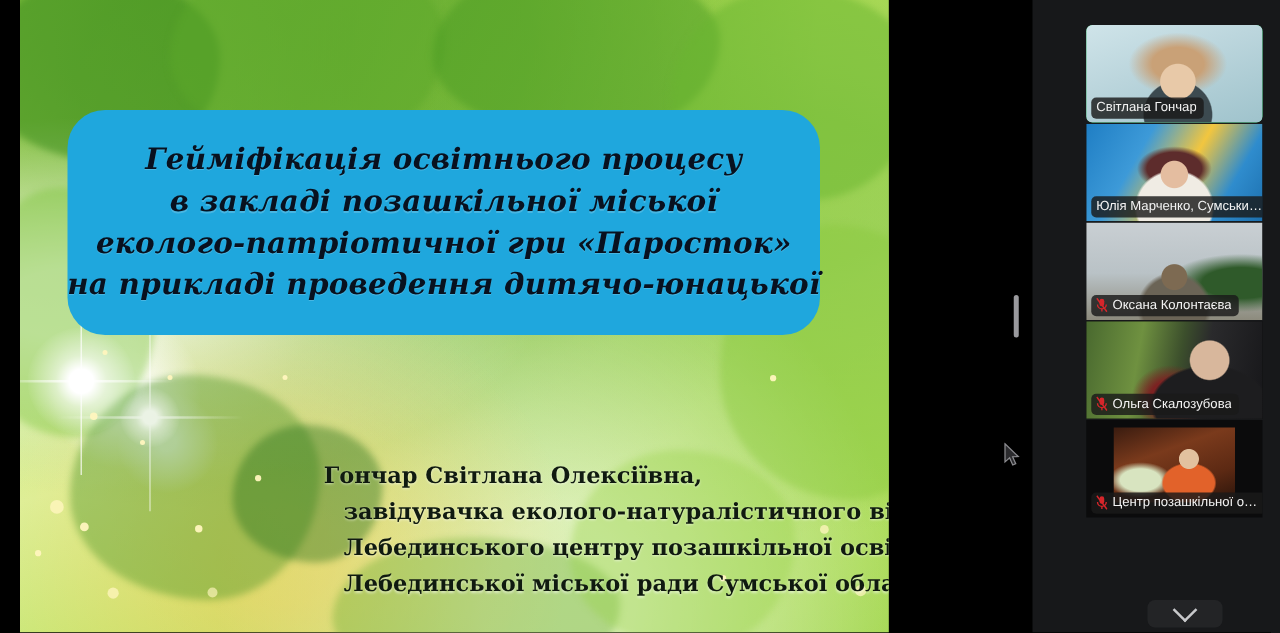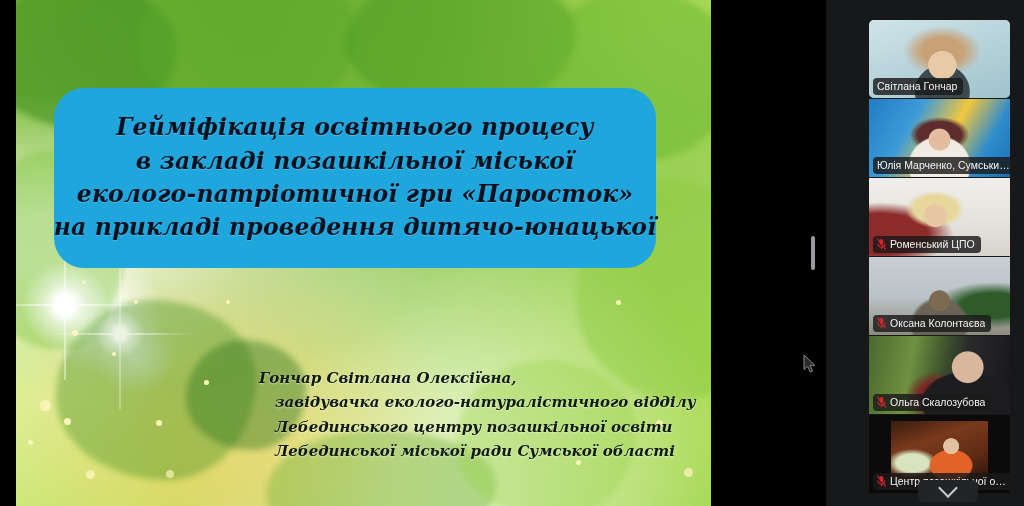--- a/index.html
+++ b/index.html
@@ -35,22 +35,22 @@
   
   .title-card{position:absolute;left:38px;top:88px;width:602px;height:180px;
               background:#1fa7dd;border-radius:30px;display:flex;flex-direction:column;
               align-items:center;justify-content:center;}
   .title-line{font-family:"DejaVu Serif",serif;font-style:italic;font-weight:700;
               color:#08111f;font-size:23.5px;line-height:1.42;white-space:nowrap;
               letter-spacing:.2px;text-shadow:0 1px 0 rgba(255,255,255,.18);}
 
   
   .author{position:absolute;left:243px;top:366px;width:430px;}
-  .author-line{font-family:"DejaVu Serif",serif;font-style:italic;font-weight:700;
-               color:#101a10;font-size:15px;line-height:1.62;white-space:nowrap;
+  .author-line{font-family:"DejaVu Serif",serif;font-weight:700;
+               color:#101a10;font-size:18px;line-height:1.62;white-space:nowrap;
                text-shadow:0 1px 2px rgba(255,255,255,.55);}
   .author-line.first{margin-left:0;}
   .author-line.ind{margin-left:16px;}
 
   
   .panel{position:absolute;left:826px;top:0;width:198px;height:506px;background:#17181a;}
   .strip{position:absolute;left:43px;top:20px;width:143px;}
   .tile{position:relative;width:141px;height:78px;margin-bottom:1px;background:#0d0d0d;overflow:hidden;}
   .tile.active{outline:2px solid #4ce08a;outline-offset:-2px;border-radius:5px;}
   .tile .vid{position:absolute;inset:0;}
@@ -171,34 +171,20 @@
         </div>
       </div>
 
       <div class="tile">
         <div class="vid v2"></div>
         <div class="namebar">
           <span class="nm">Юлія Марченко, Сумський …</span>
         </div>
       </div>
 
-      <div class="tile">
-        <div class="vid v3"></div>
-        <div class="namebar">
-          <span class="micoff">
-            <svg width="9" height="12" viewBox="0 0 9 12">
-                <rect x="2.6" y="1" width="3.8" height="6" rx="1.9" fill="#d6262b"></rect>
-                <path d="M1 5.6a3.5 3.5 0 0 0 7 0" stroke="#d6262b" stroke-width="1.1" fill="none"></path>
-                <line x1="4.5" y1="9" x2="4.5" y2="11.2" stroke="#d6262b" stroke-width="1.1"></line>
-                <line x1="0.4" y1="0.6" x2="8.6" y2="11.4" stroke="#d6262b" stroke-width="1.2"></line>
-              </svg>
-          </span>
-          <span class="nm">Роменський ЦПО</span>
-        </div>
-      </div>
 
       <div class="tile">
         <div class="vid v4"></div>
         <div class="namebar">
           <span class="micoff">
             <svg width="9" height="12" viewBox="0 0 9 12">
                 <rect x="2.6" y="1" width="3.8" height="6" rx="1.9" fill="#d6262b"></rect>
                 <path d="M1 5.6a3.5 3.5 0 0 0 7 0" stroke="#d6262b" stroke-width="1.1" fill="none"></path>
                 <line x1="4.5" y1="9" x2="4.5" y2="11.2" stroke="#d6262b" stroke-width="1.1"></line>
                 <line x1="0.4" y1="0.6" x2="8.6" y2="11.4" stroke="#d6262b" stroke-width="1.2"></line>

